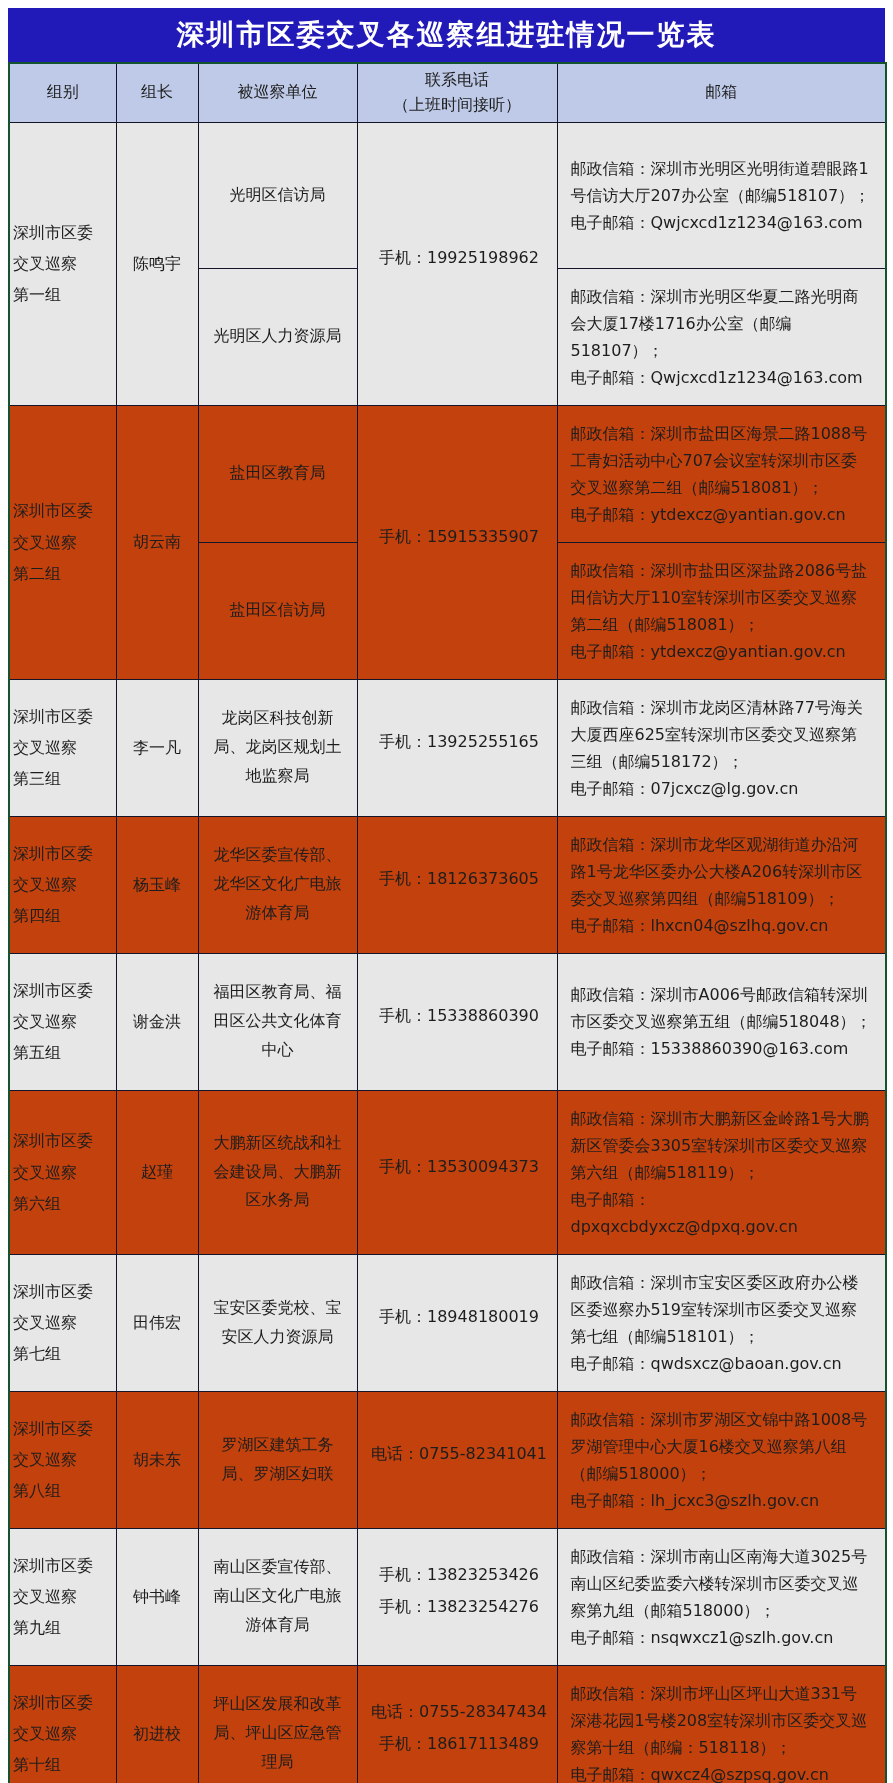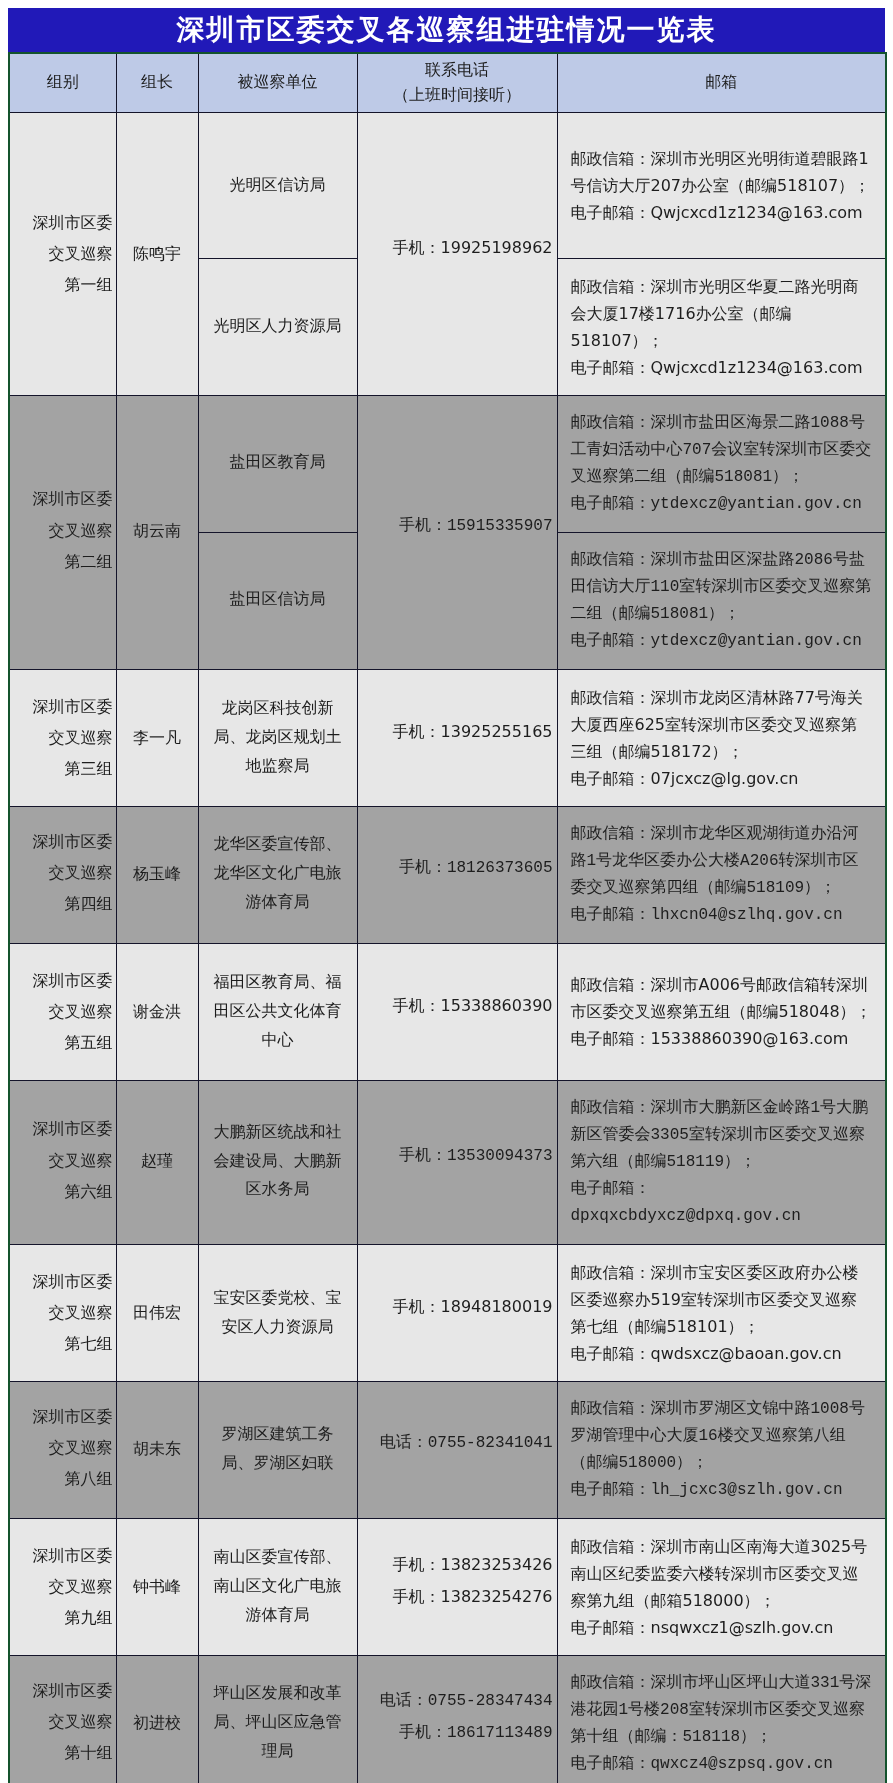--- a/index.html
+++ b/index.html
@@ -1,46 +1,46 @@
 <!DOCTYPE html>
 <html><head>
 <meta charset="utf-8">
 <style>
   html,body { margin:0; padding:0; background:#ffffff; }
   body { font-family:"DejaVu Sans","Liberation Sans",sans-serif; color:#1d1d1d; }
   .page { width:893px; box-sizing:border-box; padding:8px 8px 6px 8px; background:#ffffff; }
 
   .title-bar {
-    width:877px; height:44px; background:#2119b8; color:#ffffff;
+    width:877px; height:54px; background:#2119b8; color:#ffffff;
     font-size:28px; font-weight:bold; letter-spacing:2px;
     display:flex; align-items:center; justify-content:center;text-align:center;
   }
 
   table.main {
     width:877px; table-layout:fixed; border-collapse:collapse;
     border:2px solid #14532d;
   }
   col.c1{width:107px} col.c2{width:82px} col.c3{width:159px} col.c4{width:200px} col.c5{width:329px}
 
   td {
     border:1px solid #14142a; vertical-align:middle;
     font-size:16px; line-height:1.75; overflow-wrap:break-word;
     padding:8px 6px; box-sizing:border-box;
   }
   tr.head { height:56px; }
   tr.head td { background:#becae7; text-align:center; padding:4px 2px; line-height:1.55; }
 
-  .c-name  { text-align:right; line-height:1.95; padding:20px 3px; }
+  .c-name  { text-align:left; line-height:1.95; padding:20px 3px; }
   .c-leader{ text-align:center; }
   .c-unit  { text-align:center; line-height:1.8; padding:0 8px; }
-  .c-phone { text-align:right; padding:4px 4px 16px 8px; line-height:1.95; }
+  .c-phone { text-align:center; padding:4px 4px 16px 8px; line-height:1.95; }
   .c-mail  { text-align:left; padding:14px 13px; line-height:27px; }
 
   tr.gray > td { background:#e7e7e7; }
-  tr.blue > td { background:#a3a3a3;font-family:Liberation Mono, monospace; }
+  tr.blue > td { background:#c2410c; }
 
   tr.rh-g1a{height:146px} tr.rh-g1b{height:126px}
   tr.rh-g2a{height:128px} tr.rh-g2b{height:127px}
   tr.rh-g3{height:120px}  tr.rh-g4{height:128px}
   tr.rh-g5{height:137px}  tr.rh-g6{height:155px}
   tr.rh-g7{height:120px}  tr.rh-g8{height:125px}
   tr.rh-g9{height:130px}  tr.rh-g10{height:120px}
 
   .footer {
     width:877px; box-sizing:border-box; background:#2119b8; color:#ffffff;

